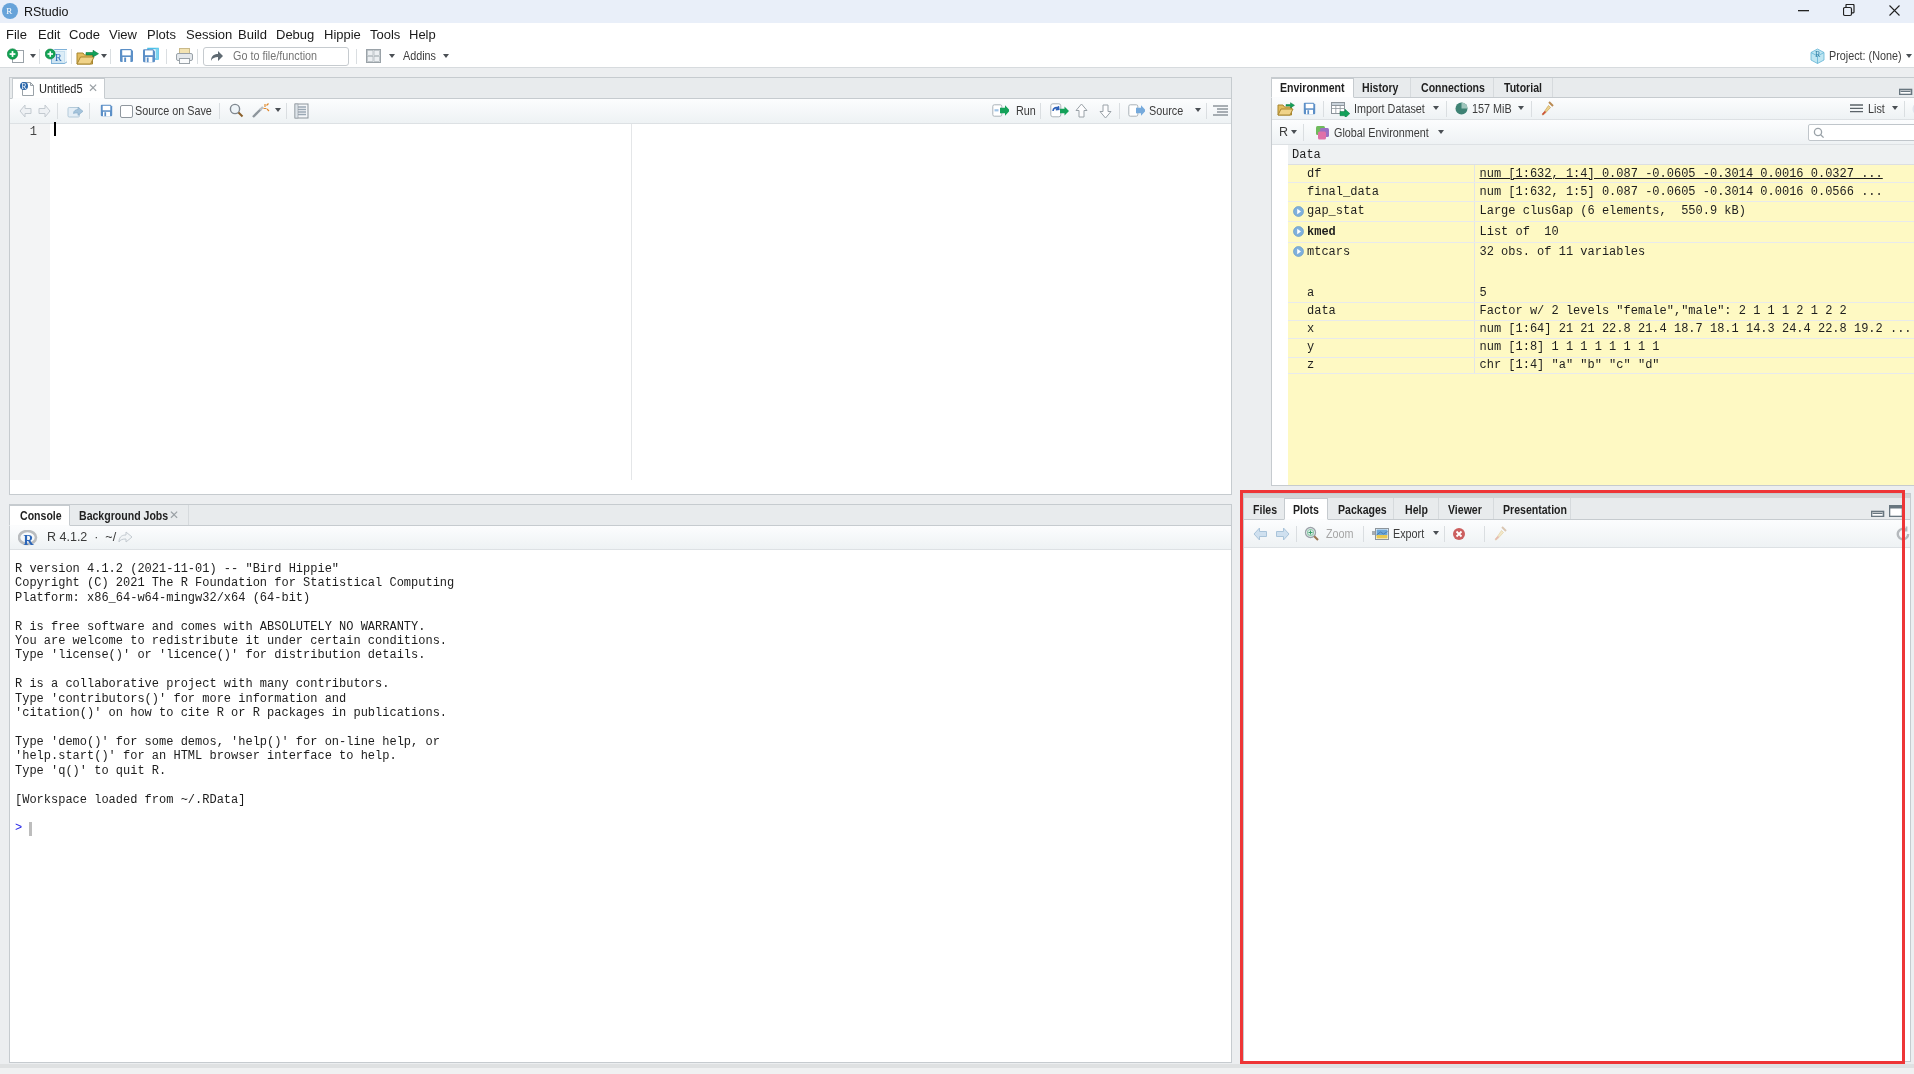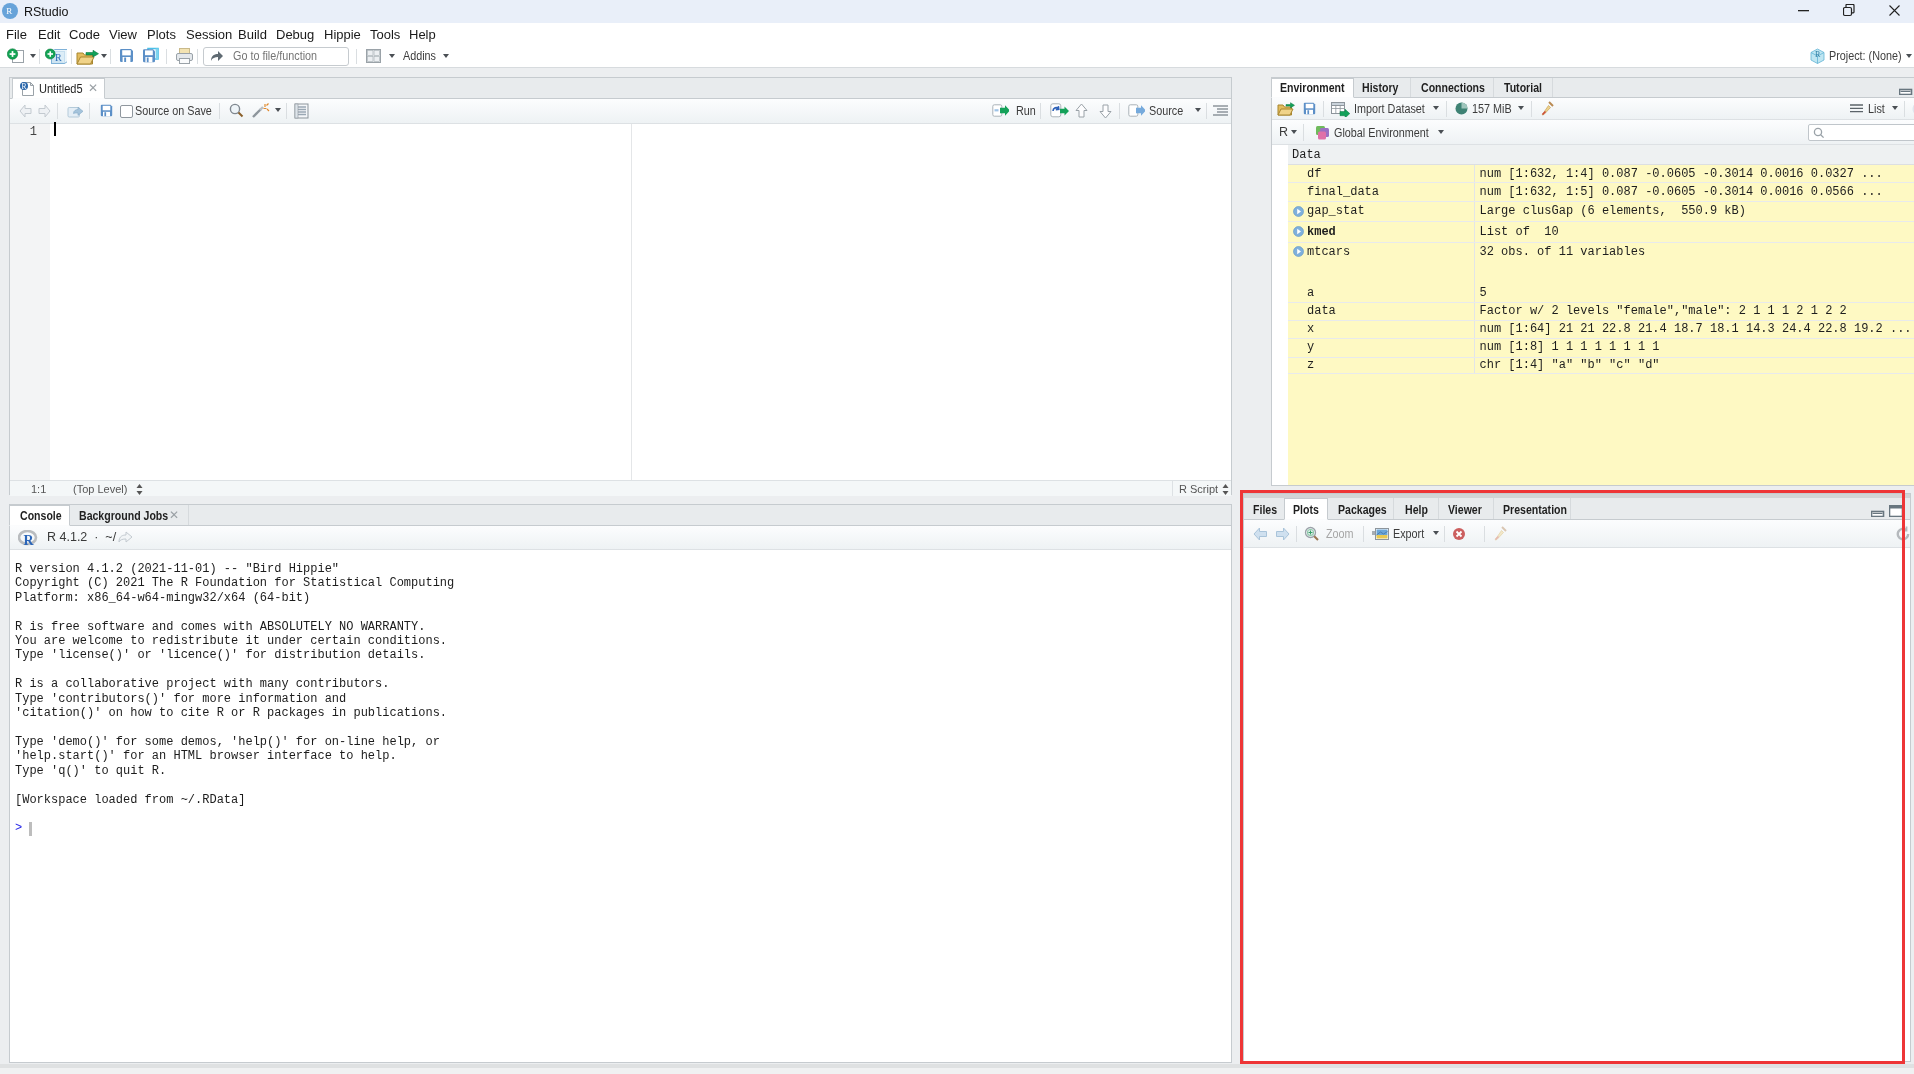--- a/index.html
+++ b/index.html
@@ -210,32 +210,20 @@
     <svg class="a" style="left:1203px;top:6px" width="15" height="12">
       <path d="M0 1 h15 M4 4 h11 M4 7 h11 M0 10 h15" stroke="#8d959c" stroke-width="1.6"></path>
     </svg>
   </div>
 
   <div class="a" style="left:0;top:46px;width:40px;height:356px;background:#f3f4f5;"></div>
   <div class="a" style="left:14px;top:47px;width:13px;font-size:12px;color:#434343;text-align:right;font-family:'Liberation Mono',monospace;">1</div>
   <div class="a" style="left:43.5px;top:44px;width:2.4px;height:14px;background:#000;"></div>
   <div class="a" style="left:621px;top:46px;width:1px;height:356px;background:#e4e6e8;"></div>
 
-  <div class="a" id="srcstatus" style="left:0;top:402px;width:1221px;height:15px;background:#f4f7f8;border-top:1px solid #dde1e4;font-size:11px;color:#555;">
-    <span class="a" style="left:21px;top:2px;">1:1</span>
-    <span class="a" style="left:63px;top:2px;">(Top Level)  </span><svg class="a" style="left:126px;top:2.5px" width="7" height="11">
-        <path d="M3.5 0 L6.5 4 H0.5 z" fill="#555"></path>
-        <path d="M3.5 11 L0.5 7 H6.5 z" fill="#555"></path>
-      </svg>
-    <div class="a" style="left:1162px;top:0;width:1px;height:15px;background:#dde1e4;"></div>
-    <span class="a" style="left:1169px;top:2px;">R Script</span><svg class="a" style="left:1212px;top:2.5px" width="7" height="11">
-        <path d="M3.5 0 L6.5 4 H0.5 z" fill="#555"></path>
-        <path d="M3.5 11 L0.5 7 H6.5 z" fill="#555"></path>
-      </svg>
-  </div>
 </div>
 
 <div class="pane" id="console" style="left:9px;top:504px;width:1223px;height:559px;">
   <div class="tabbar" style="height:21px;"></div>
   <div class="tab-active" style="left:-1px;top:0;width:61px;height:21px;"></div>
   <div class="a tabl" style="left:10px;top:4px;color:#1f1f1f;">Console</div>
   <div class="a tabl" style="left:69px;top:4px;color:#1f1f1f;">Background Jobs</div>
   <div class="a" style="left:159px;top:3px;font-size:12px;color:#9aa0a5;">✕</div>
   <div class="a" style="left:178px;top:0;width:1px;height:20px;background:#d6dadd;"></div>
   <div class="ptool" id="contool" style="top:21px;height:24px;">
@@ -350,21 +338,21 @@
     <div class="a" style="left:0;top:0;width:666px;height:19.5px;background:#eef1f2;border-bottom:1px solid #dcdfe2;box-sizing:border-box;"><span class="a" style="left:4px;top:2.5px;">Data</span></div>
     <div class="a" style="left:0;top:37.4px;width:666px;border-bottom:1px solid #e8eaec;"></div>
     <div class="a" style="left:0;top:55.6px;width:666px;border-bottom:1px solid #e8eaec;"></div>
     <div class="a" style="left:0;top:76.3px;width:666px;border-bottom:1px solid #e8eaec;"></div>
     <div class="a" style="left:0;top:96.6px;width:666px;border-bottom:1px solid #e8eaec;"></div>
     <div class="a" style="left:19px;top:21.5px;">df</div>
     <div class="a" style="left:19px;top:39.5px;">final_data</div>
     <div class="a" style="left:19px;top:59px;text-align:center;">gap_stat</div>
     <div class="a" style="left:19px;top:79.5px;font-weight:bold;">kmed</div>
     <div class="a" style="left:19px;top:99.8px;">mtcars</div>
-    <div class="a" style="left:191.5px;top:21.5px;">num [1:632, 1:4] 0.087 -0.0605 -0.3014 0.0016 0.0327 ...</div>
+    <div class="a" style="left:191.5px;top:21.5px;text-decoration:underline;">num [1:632, 1:4] 0.087 -0.0605 -0.3014 0.0016 0.0327 ...</div>
     <div class="a" style="left:191.5px;top:39.5px;">num [1:632, 1:5] 0.087 -0.0605 -0.3014 0.0016 0.0566 ...</div>
     <div class="a" style="left:191.5px;top:59px;">Large clusGap (6 elements,  550.9 kB)</div>
     <div class="a" style="left:191.5px;top:79.5px;">List of  10</div>
     <div class="a" style="left:191.5px;top:99.8px;">32 obs. of 11 variables</div>
     <div class="a" style="left:0;top:157.3px;width:666px;border-bottom:1px solid #e8eaec;"></div>
     <div class="a" style="left:0;top:175px;width:666px;border-bottom:1px solid #e8eaec;"></div>
     <div class="a" style="left:0;top:192.9px;width:666px;border-bottom:1px solid #e8eaec;"></div>
     <div class="a" style="left:0;top:211.7px;width:666px;border-bottom:1px solid #e8eaec;"></div>
     <div class="a" style="left:0;top:228.3px;width:666px;border-bottom:1px solid #e8eaec;"></div>
     <div class="a" style="left:19px;top:140.8px;">a</div>

